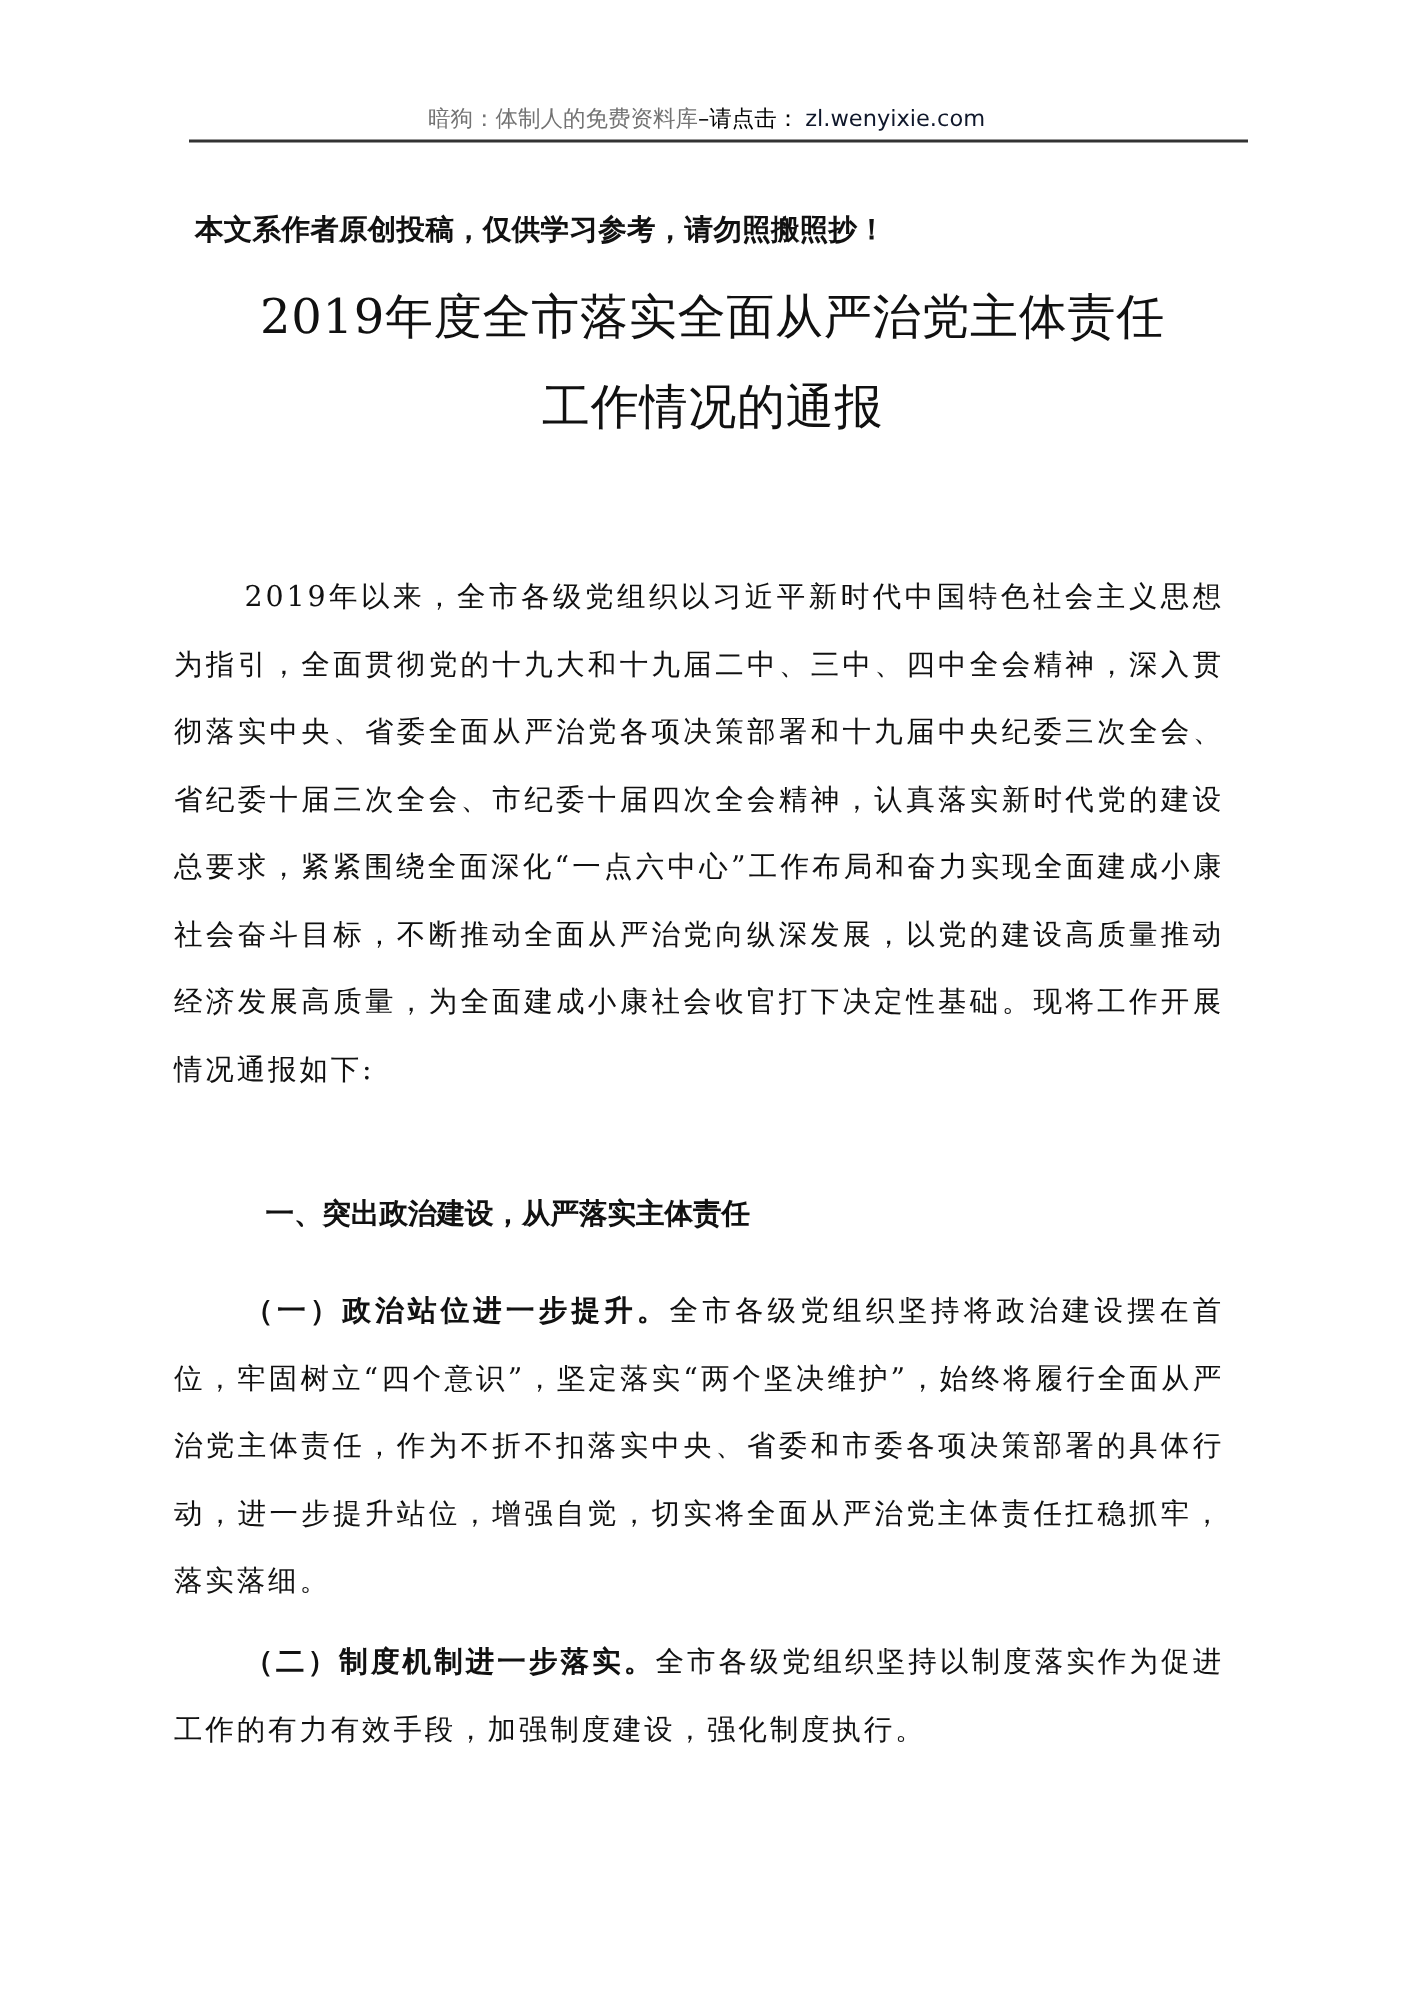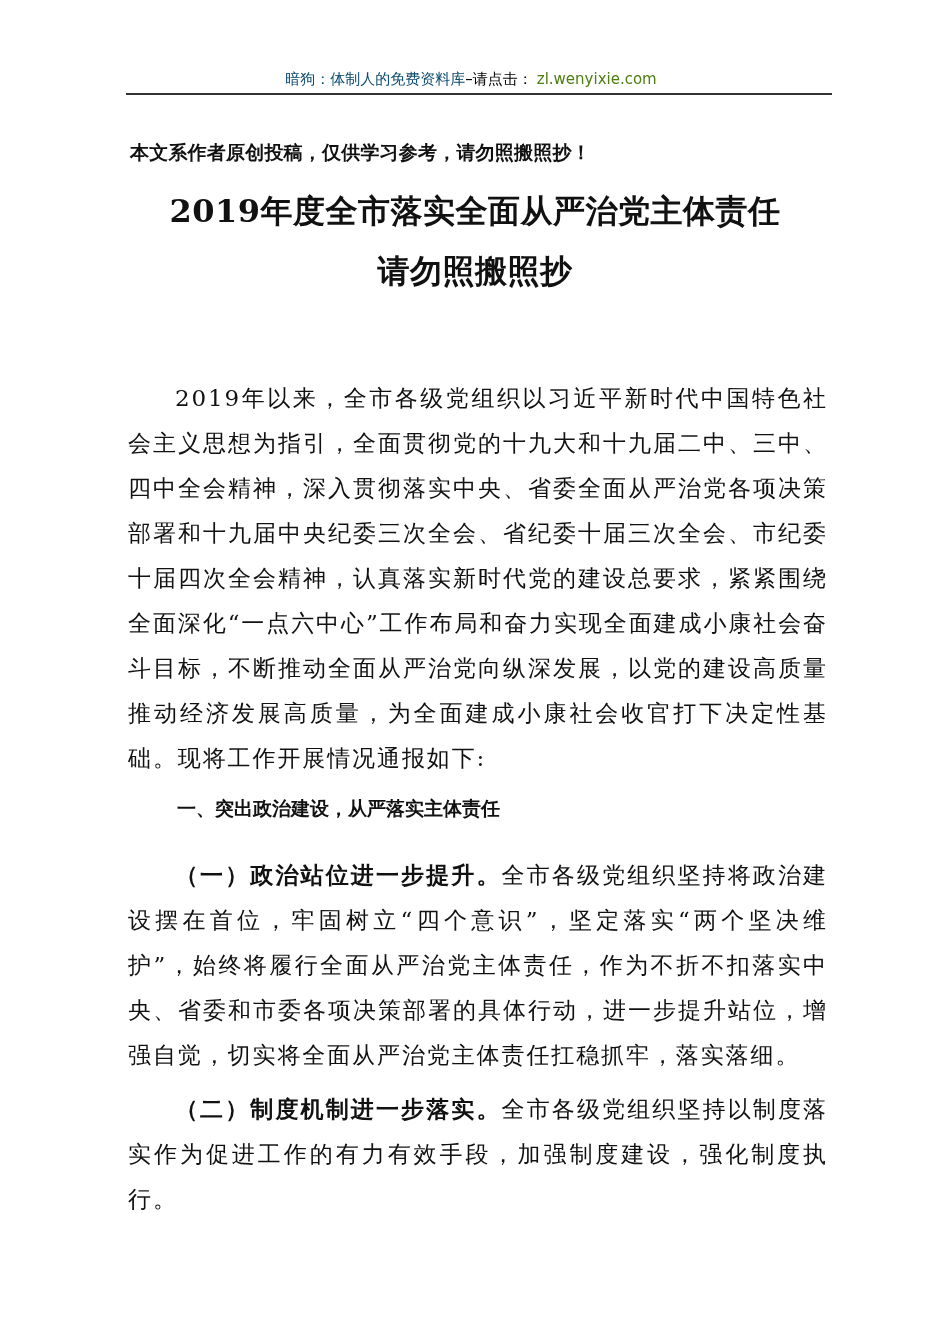--- a/index.html
+++ b/index.html
@@ -1,46 +1,46 @@
 <!DOCTYPE html>
 <html><head>
 <meta charset="utf-8">
 <style>
   html, body { margin: 0; padding: 0; background: #ffffff; }
   body { width: 950px; height: 1344px; position: relative; overflow: hidden; font-family: "DejaVu Serif", "Liberation Serif", serif; color: #111; }
   .header { position: absolute; left: 128px; top: 66px; width: 704px; height: 26px; font-family: "DejaVu Sans", "Liberation Sans", sans-serif; font-size: 15px; line-height: 26px; white-space: nowrap; display: flex; justify-content: center; }
-  .header .red { color: #0c4a6e; }
+  .header .red { color: #737373; }
   .header .dark { color: #000000; }
-  .header .blue { color: #4d7c0f; margin: 0 18px 0 4px; }
+  .header .blue { color: #0f172a; margin: 0 18px 0 4px; }
   .header-rule { position: absolute; left: 126px; top: 93px; width: 706px; height: 2px; background: #333; }
   .notice { position: absolute; left: 130px; top: 140px; font-size: 19px; font-weight: bold; letter-spacing: 0.2px; }
-  .title { position: absolute; left: 0; width: 950px; text-align: center; font-size: 32px; font-weight: bold; letter-spacing: 0.5px; }
+  .title { position: absolute; left: 0; width: 950px; text-align: center; font-size: 32px; font-weight: normal; letter-spacing: 0.5px; }
   .title.l1 { top: 190px; }
   .title.l2 { top: 250px; }
-  .body { position: absolute; left: 128px; width: 700px; font-size: 23px; line-height: 45px; text-align: justify; text-align-last: left; letter-spacing: 1.9px; }
+  .body { position: absolute; left: 116px; width: 700px; font-size: 19px; line-height: 45px; text-align: justify; text-align-last: left; letter-spacing: 1.9px; }
   .p1 { top: 376px; text-indent: 47px; }
   .h1 { position: absolute; left: 177px; top: 796px; font-size: 19px; font-weight: bold; font-family: "DejaVu Sans", "Liberation Sans", sans-serif; }
   .p2 { top: 852px; text-indent: 47px; }
   .p3 { top: 1086px; text-indent: 47px; }
   .bold { font-weight: bold; }
 </style>
 </head>
 <body>
 
 <div class="header">
   <span class="red">暗狗：体制人的免费资料库</span>
   <span class="dark">–请点击：</span>
   <span class="blue">zl.wenyixie.com</span>
 </div>
 <div class="header-rule"></div>
 
 <div class="notice">本文系作者原创投稿，仅供学习参考，请勿照搬照抄！</div>
 
 <div class="title l1">2019年度全市落实全面从严治党主体责任</div>
-<div class="title l2">请勿照搬照抄</div>
+<div class="title l2">工作情况的通报</div>
 
 <div class="body p1">2019年以来，全市各级党组织以习近平新时代中国特色社会主义思想为指引，全面贯彻党的十九大和十九届二中、三中、四中全会精神，深入贯彻落实中央、省委全面从严治党各项决策部署和十九届中央纪委三次全会、省纪委十届三次全会、市纪委十届四次全会精神，认真落实新时代党的建设总要求，紧紧围绕全面深化“一点六中心”工作布局和奋力实现全面建成小康社会奋斗目标，不断推动全面从严治党向纵深发展，以党的建设高质量推动经济发展高质量，为全面建成小康社会收官打下决定性基础。现将工作开展情况通报如下:</div>
 
 <div class="h1">一、突出政治建设，从严落实主体责任</div>
 
 <div class="body p2"><span class="bold">（一）政治站位进一步提升。</span><span>全市各级党组织坚持将政治建设摆在首位，牢固树立“四个意识”，坚定落实“两个坚决维护”，始终将履行全面从严治党主体责任，作为不折不扣落实中央、省委和市委各项决策部署的具体行动，进一步提升站位，增强自觉，切实将全面从严治党主体责任扛稳抓牢，落实落细。</span></div>
 
 <div class="body p3"><span class="bold">（二）制度机制进一步落实。</span><span>全市各级党组织坚持以制度落实作为促进工作的有力有效手段，加强制度建设，强化制度执行。</span></div>
 
 </body></html>

